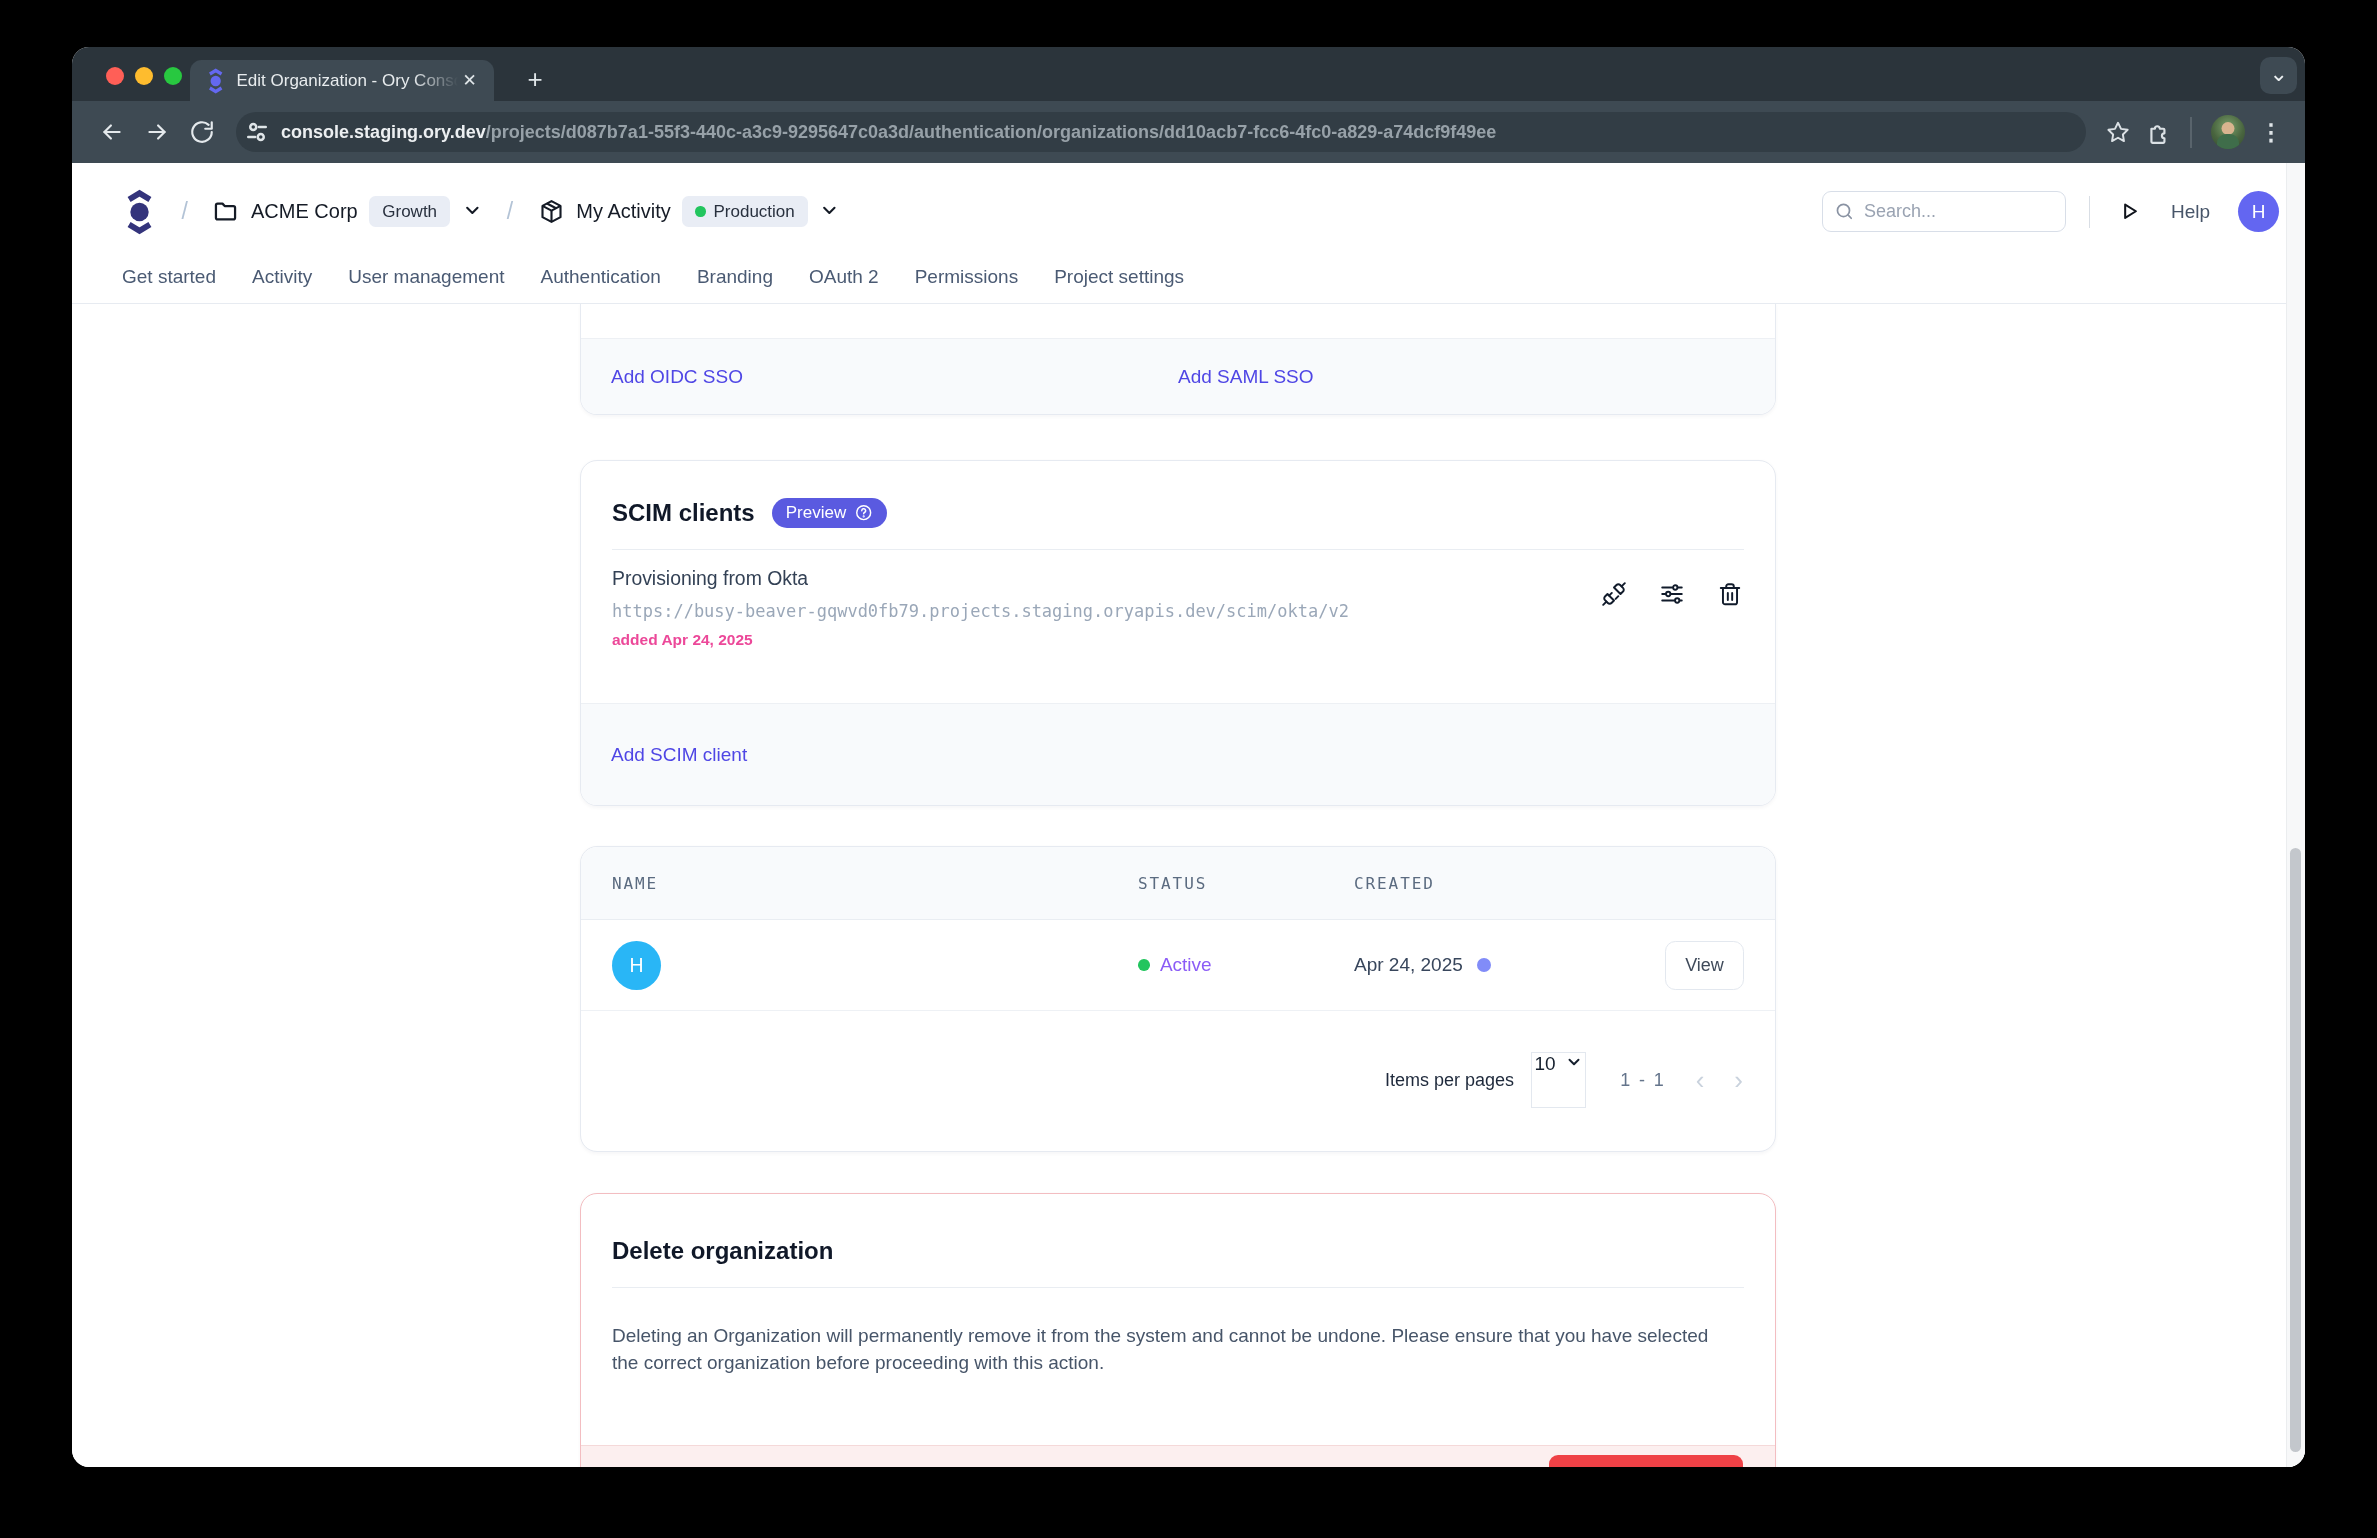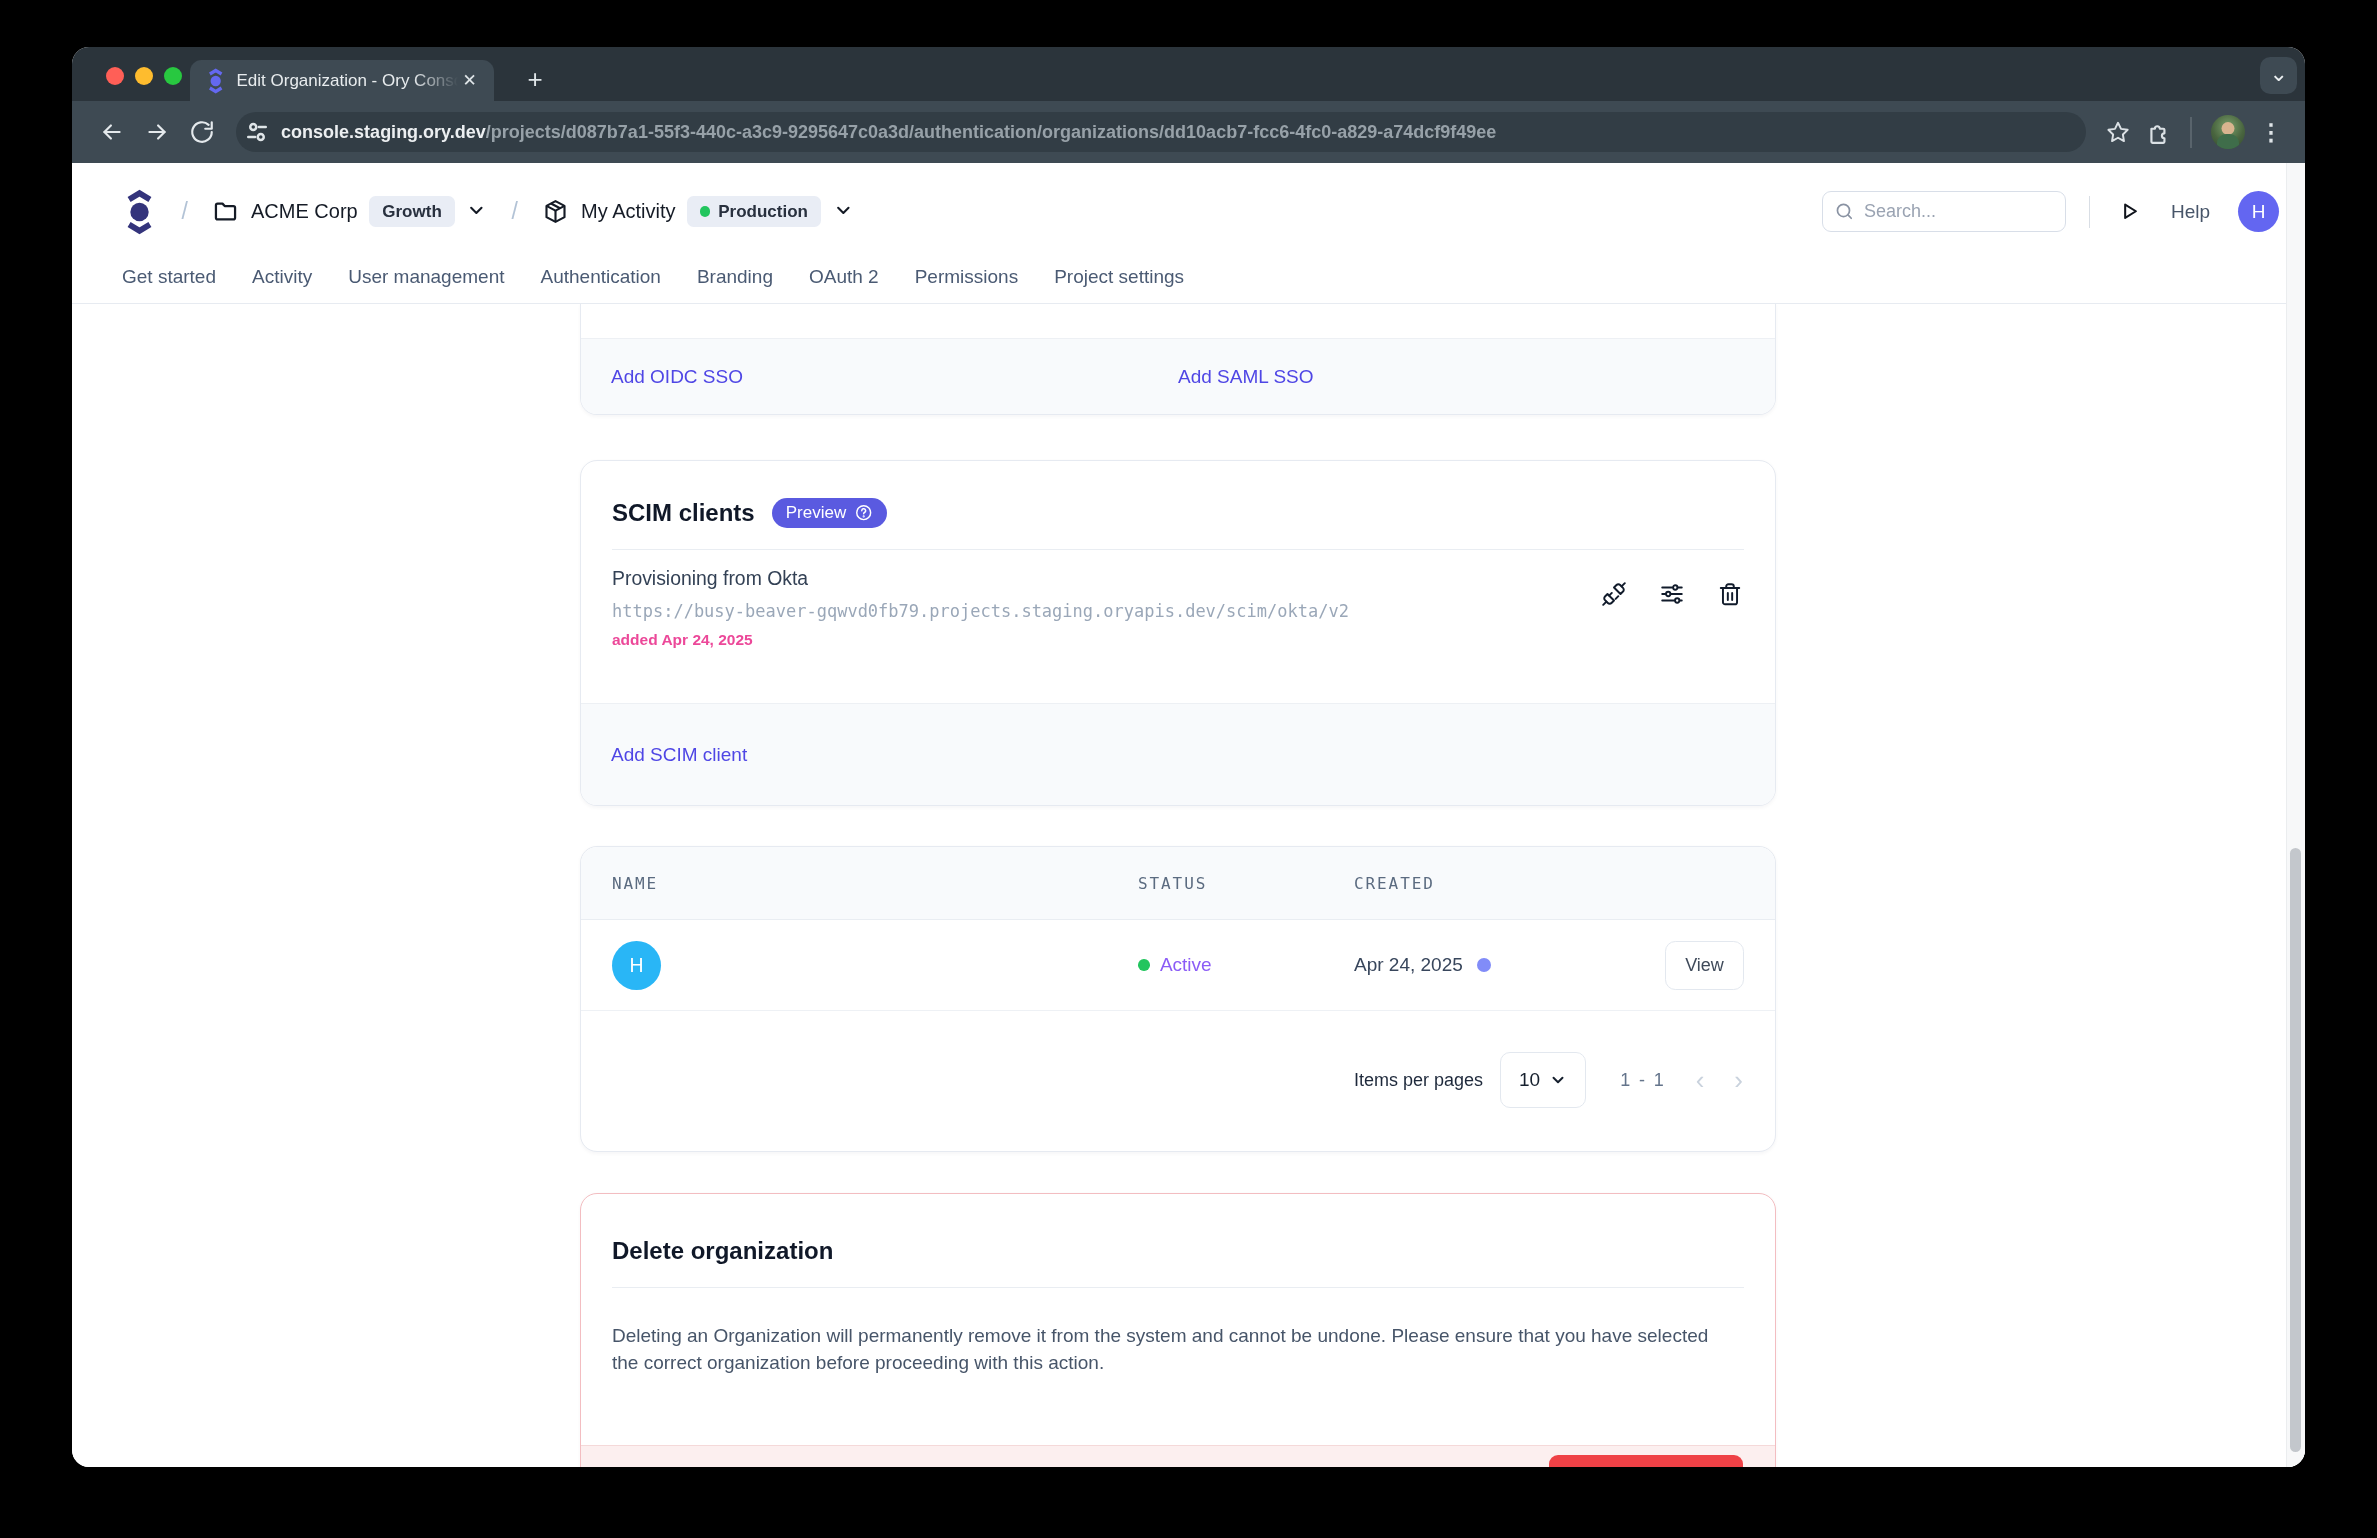--- a/index.html
+++ b/index.html
@@ -36,21 +36,21 @@
 
   
   .page { position:relative; height:1304px; background:#fff; overflow:hidden; }
 
   .hdr1 { height:97px; display:flex; align-items:center; padding:0 26px 0 50px; }
   .orymark { width:35px; height:50px; flex:0 0 auto; }
   .crumb-sep { color:#b3c3d6; font-size:23px; margin:0 24.5px; }
   .crumb { display:flex; align-items:center; gap:11.6px; }
   .crumb svg { width:27px; height:27px; color:#151b26; }
   .crumb-name { font-size:20px; color:#151b26; font-weight:500; }
-  .badge { background:#e9edf5; border-radius:6.5px; padding:5.2px 13px; font-size:17px; color:#28303e; font-weight:700; display:flex; align-items:center; gap:7.8px; }
+  .badge { background:#e9edf5; border-radius:6.5px; padding:5.2px 13px; font-size:17px; color:#28303e; font-weight:400; display:flex; align-items:center; gap:7.8px; }
   .badge .dot { width:10.3px; height:10.3px; border-radius:50%; background:#22c55e; }
   .crumb-chev { color:#93a0b2; }
   .crumb-chev svg { width:20.7px; height:20.7px; }
   .hdr-right { margin-left:auto; display:flex; align-items:center; }
   .searchbox { width:244px; height:41px; border:1.3px solid #d8dee8; border-radius:9px; display:flex; align-items:center; padding:0 11.6px; color:#8a93a3; }
   .searchbox svg { width:20.7px; height:20.7px; flex:0 0 auto; }
   .searchbox input { border:none; outline:none; background:transparent; margin-left:9px; font-size:18px; color:#334155; width:181px; font-family:"Liberation Sans", sans-serif; }
   .searchbox input::placeholder { color:#9aa3b2; }
   .hdr-div { width:1.3px; height:32px; background:#d9dee5; margin:0 23px; }
   .playbtn { width:32px; height:32px; display:flex; align-items:center; justify-content:center; color:#10141c; }
@@ -98,21 +98,21 @@
   .thead span { font-family:"DejaVu Sans Mono", monospace; font-size:16px; letter-spacing:1.9px; color:#5b6b80; }
   .tbodyrow { height:91px; border-bottom:1.3px solid #eef1f5; }
   .row-avatar { width:49px; height:49px; border-radius:50%; background:#29b6f6; color:#fff; font-size:19.4px; display:flex; align-items:center; justify-content:center; }
   .statuscell { display:flex; align-items:center; gap:10.3px; font-size:19px; color:#8b5cf6; }
   .statusdot { width:11.6px; height:11.6px; border-radius:50%; background:#22c55e; }
   .createdcell { display:flex; align-items:center; gap:14px; font-size:19px; color:#38465c; }
   .createddot { width:14px; height:14px; border-radius:50%; background:#818cf8; }
   .viewbtn { width:79px; height:49px; border:1.3px solid #e3e8ef; border-radius:10.3px; background:#fff; font-size:18px; color:#3f4a5a; display:flex; align-items:center; justify-content:center; }
   .pagerow { height:138px; display:flex; align-items:center; justify-content:flex-end; padding-right:32px; }
   .pagelabel { font-size:18px; color:#1e293b; }
-  .perpage { margin-left:17px; width:86px; height:56px; border:1.3px solid #e3e8ef; border-radius:10px; display:flex; align-items:center; justify-content:center; gap:9px; font-size:19px; color:#16202e; }
+  .perpage { margin-left:17px; width:55px; height:56px; border:1.3px solid #e3e8ef; border-radius:0; display:flex; justify-content:center; gap:9px; font-size:19px; color:#16202e; }
   .perpage svg { width:18px; height:18px; color:#16202e; }
   .pagerange { margin-left:34px; font-size:18px; color:#64748b; letter-spacing:1.9px; }
   .pagechev { margin-left:30px; font-size:26px; color:#c9d2dd; line-height:26px; }
 
   
   .card-danger { margin-top:41px; height:413px; border-color:#f3bdc1; overflow:hidden; }
   .danger-title { font-size:24px; font-weight:700; color:#101828; padding:43px 31px 0 31px; }
   .danger-div { height:1.3px; background:#e9edf2; margin:22px 31px 0 31px; }
   .danger-text { font-size:19px; line-height:27px; color:#475569; padding:34px 31px 0 31px; max-width:1176px; }
   .danger-footer { position:absolute; left:0; right:0; top:251px; height:163px; background:#fcefef; border-top:1.3px solid #f5d9d9; display:flex; align-items:flex-start; justify-content:space-between; padding:9px 32px 0 30px; }

